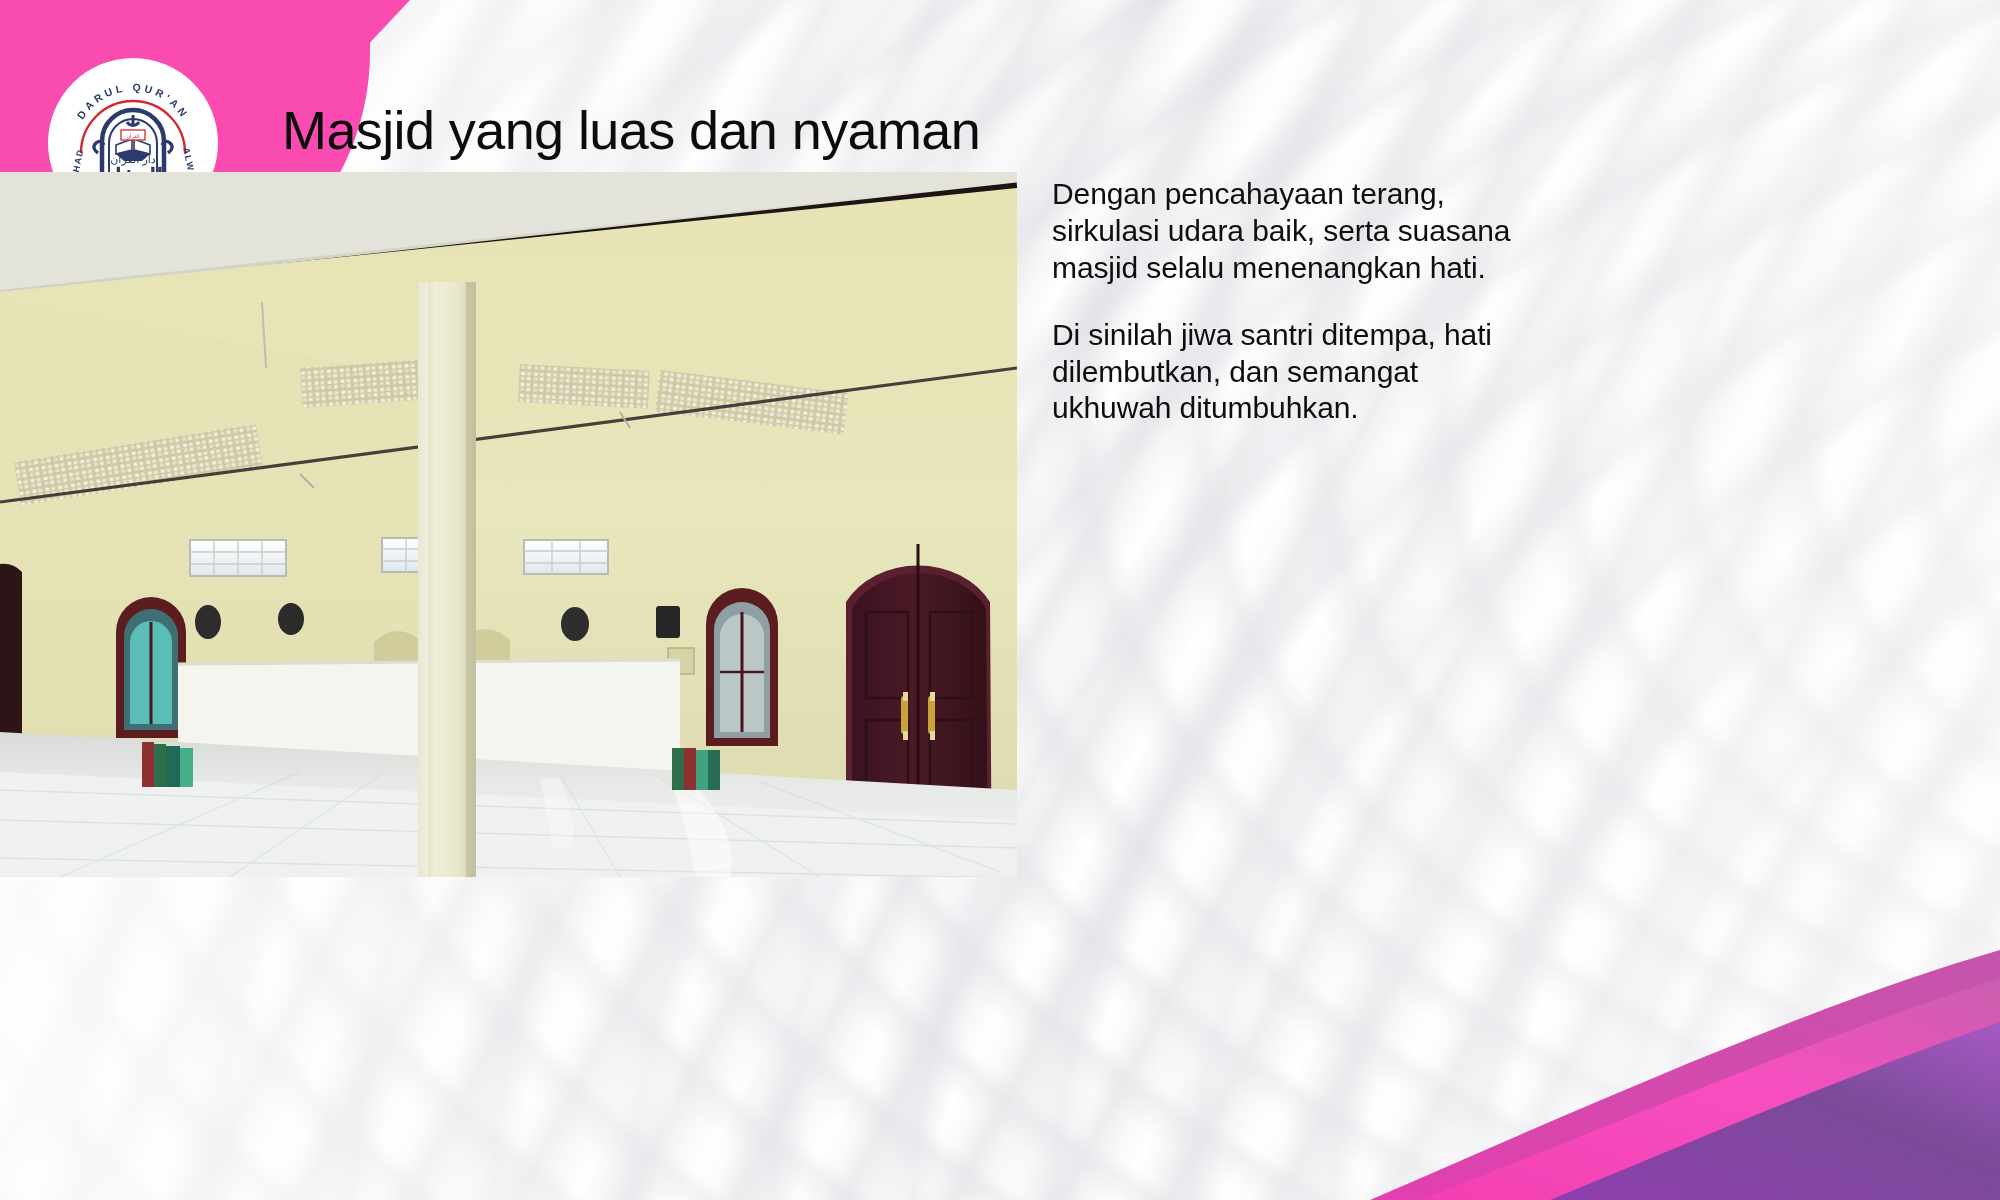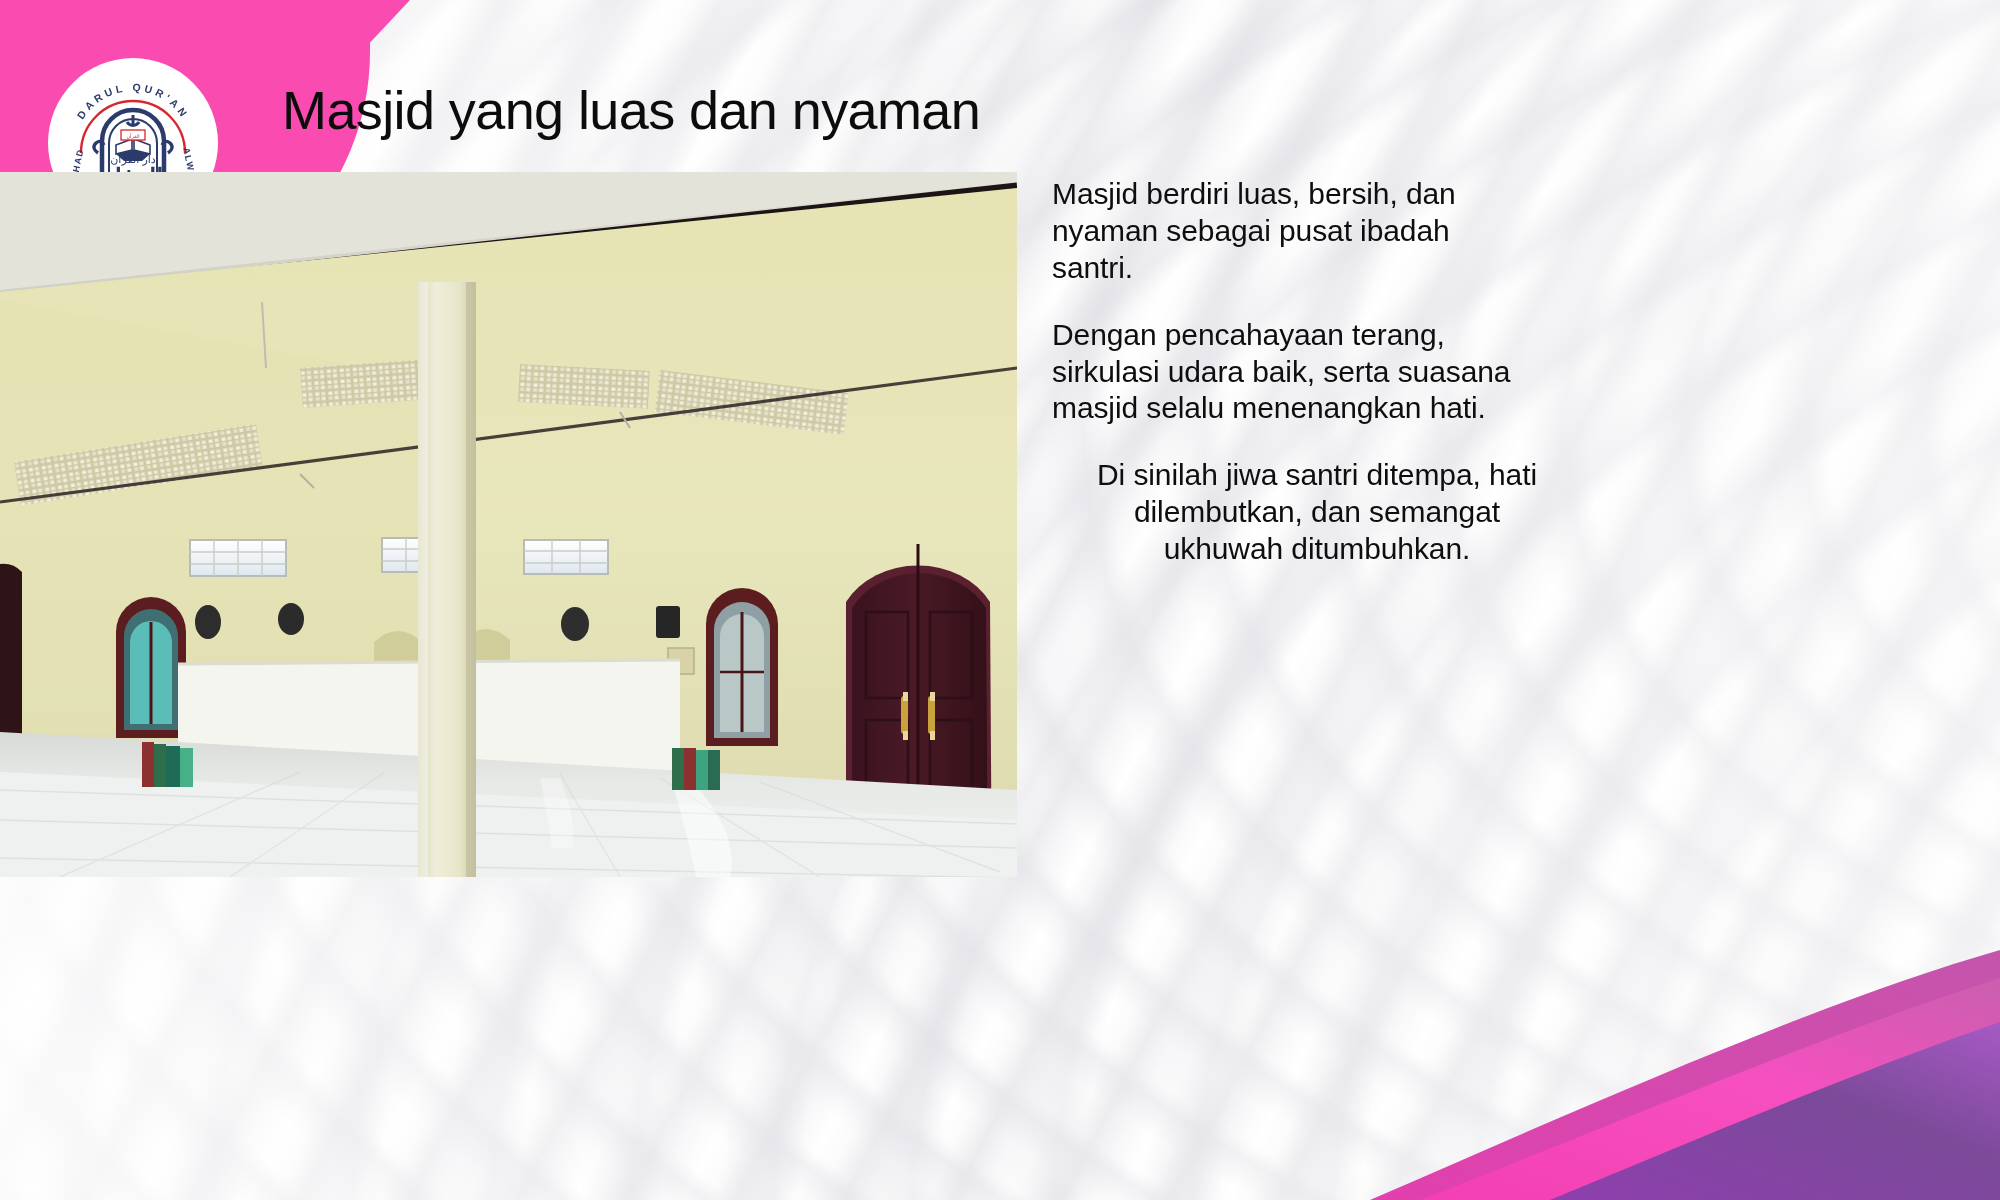--- a/index.html
+++ b/index.html
@@ -96,21 +96,21 @@
     width: 170px; height: 170px;
     background: #ffffff;
     border-radius: 50%;
     display: flex; align-items: center; justify-content: center;
   }
   .logo-art { position: relative; width: 152px; height: 152px; }
 
   
   .slide-title {
     position: absolute;
-    left: 282px; top: 80px;
+    left: 282px; top: 100px;
     width: 1100px;
     font-size: 54px;
     line-height: 1.12;
     letter-spacing: -0.6px;
     color: #0c0c0c;
     font-weight: 400;
     font-family: "Liberation Sans", sans-serif;
     white-space: nowrap;
   }
 
@@ -132,21 +132,21 @@
   }
   .body-col p {
     font-size: 30px;
     line-height: 1.23;
     color: #0e0e0e;
     font-weight: 400;
     letter-spacing: -0.1px;
     margin: 0 0 30px 0;
     white-space: pre-line;
   }
-  .body-col p:last-child { margin-bottom: 0; text-align: center; }
+  .body-col p:last-child { margin-bottom: 0; }
 
   
   .corner-deco { position: absolute; right: 0; bottom: 0; width: 780px; height: 430px; overflow: hidden; }
   .corner-deco svg { display:block; width: 100%; height: 100%; }
 </style>
 </head>
 <body>
 
 <div id="slide">
 
@@ -361,23 +361,20 @@
         <rect x="708" y="578" width="12" height="40" fill="#2c6b53"></rect>
       </g>
 
       <path d="M262 130 L 266 196" stroke="#bdbdb2" stroke-width="2"></path>
       <path d="M300 302 l 14 14" stroke="#b0b0a5" stroke-width="2"></path>
       <path d="M620 240 l 10 16" stroke="#b0b0a5" stroke-width="2"></path>
     </svg>
   </div>
 
   <div class="body-col">
-    <p>Masjid berdiri luas, bersih, dan
-nyaman sebagai pusat ibadah
-santri.</p>
     <p>Dengan pencahayaan terang,
 sirkulasi udara baik, serta suasana
 masjid selalu menenangkan hati.</p>
     <p>Di sinilah jiwa santri ditempa, hati
 dilembutkan, dan semangat
 ukhuwah ditumbuhkan.</p>
   </div>
 
   <div class="corner-deco">
     <svg viewBox="0 0 780 430" preserveAspectRatio="none" xmlns="http://www.w3.org/2000/svg">

